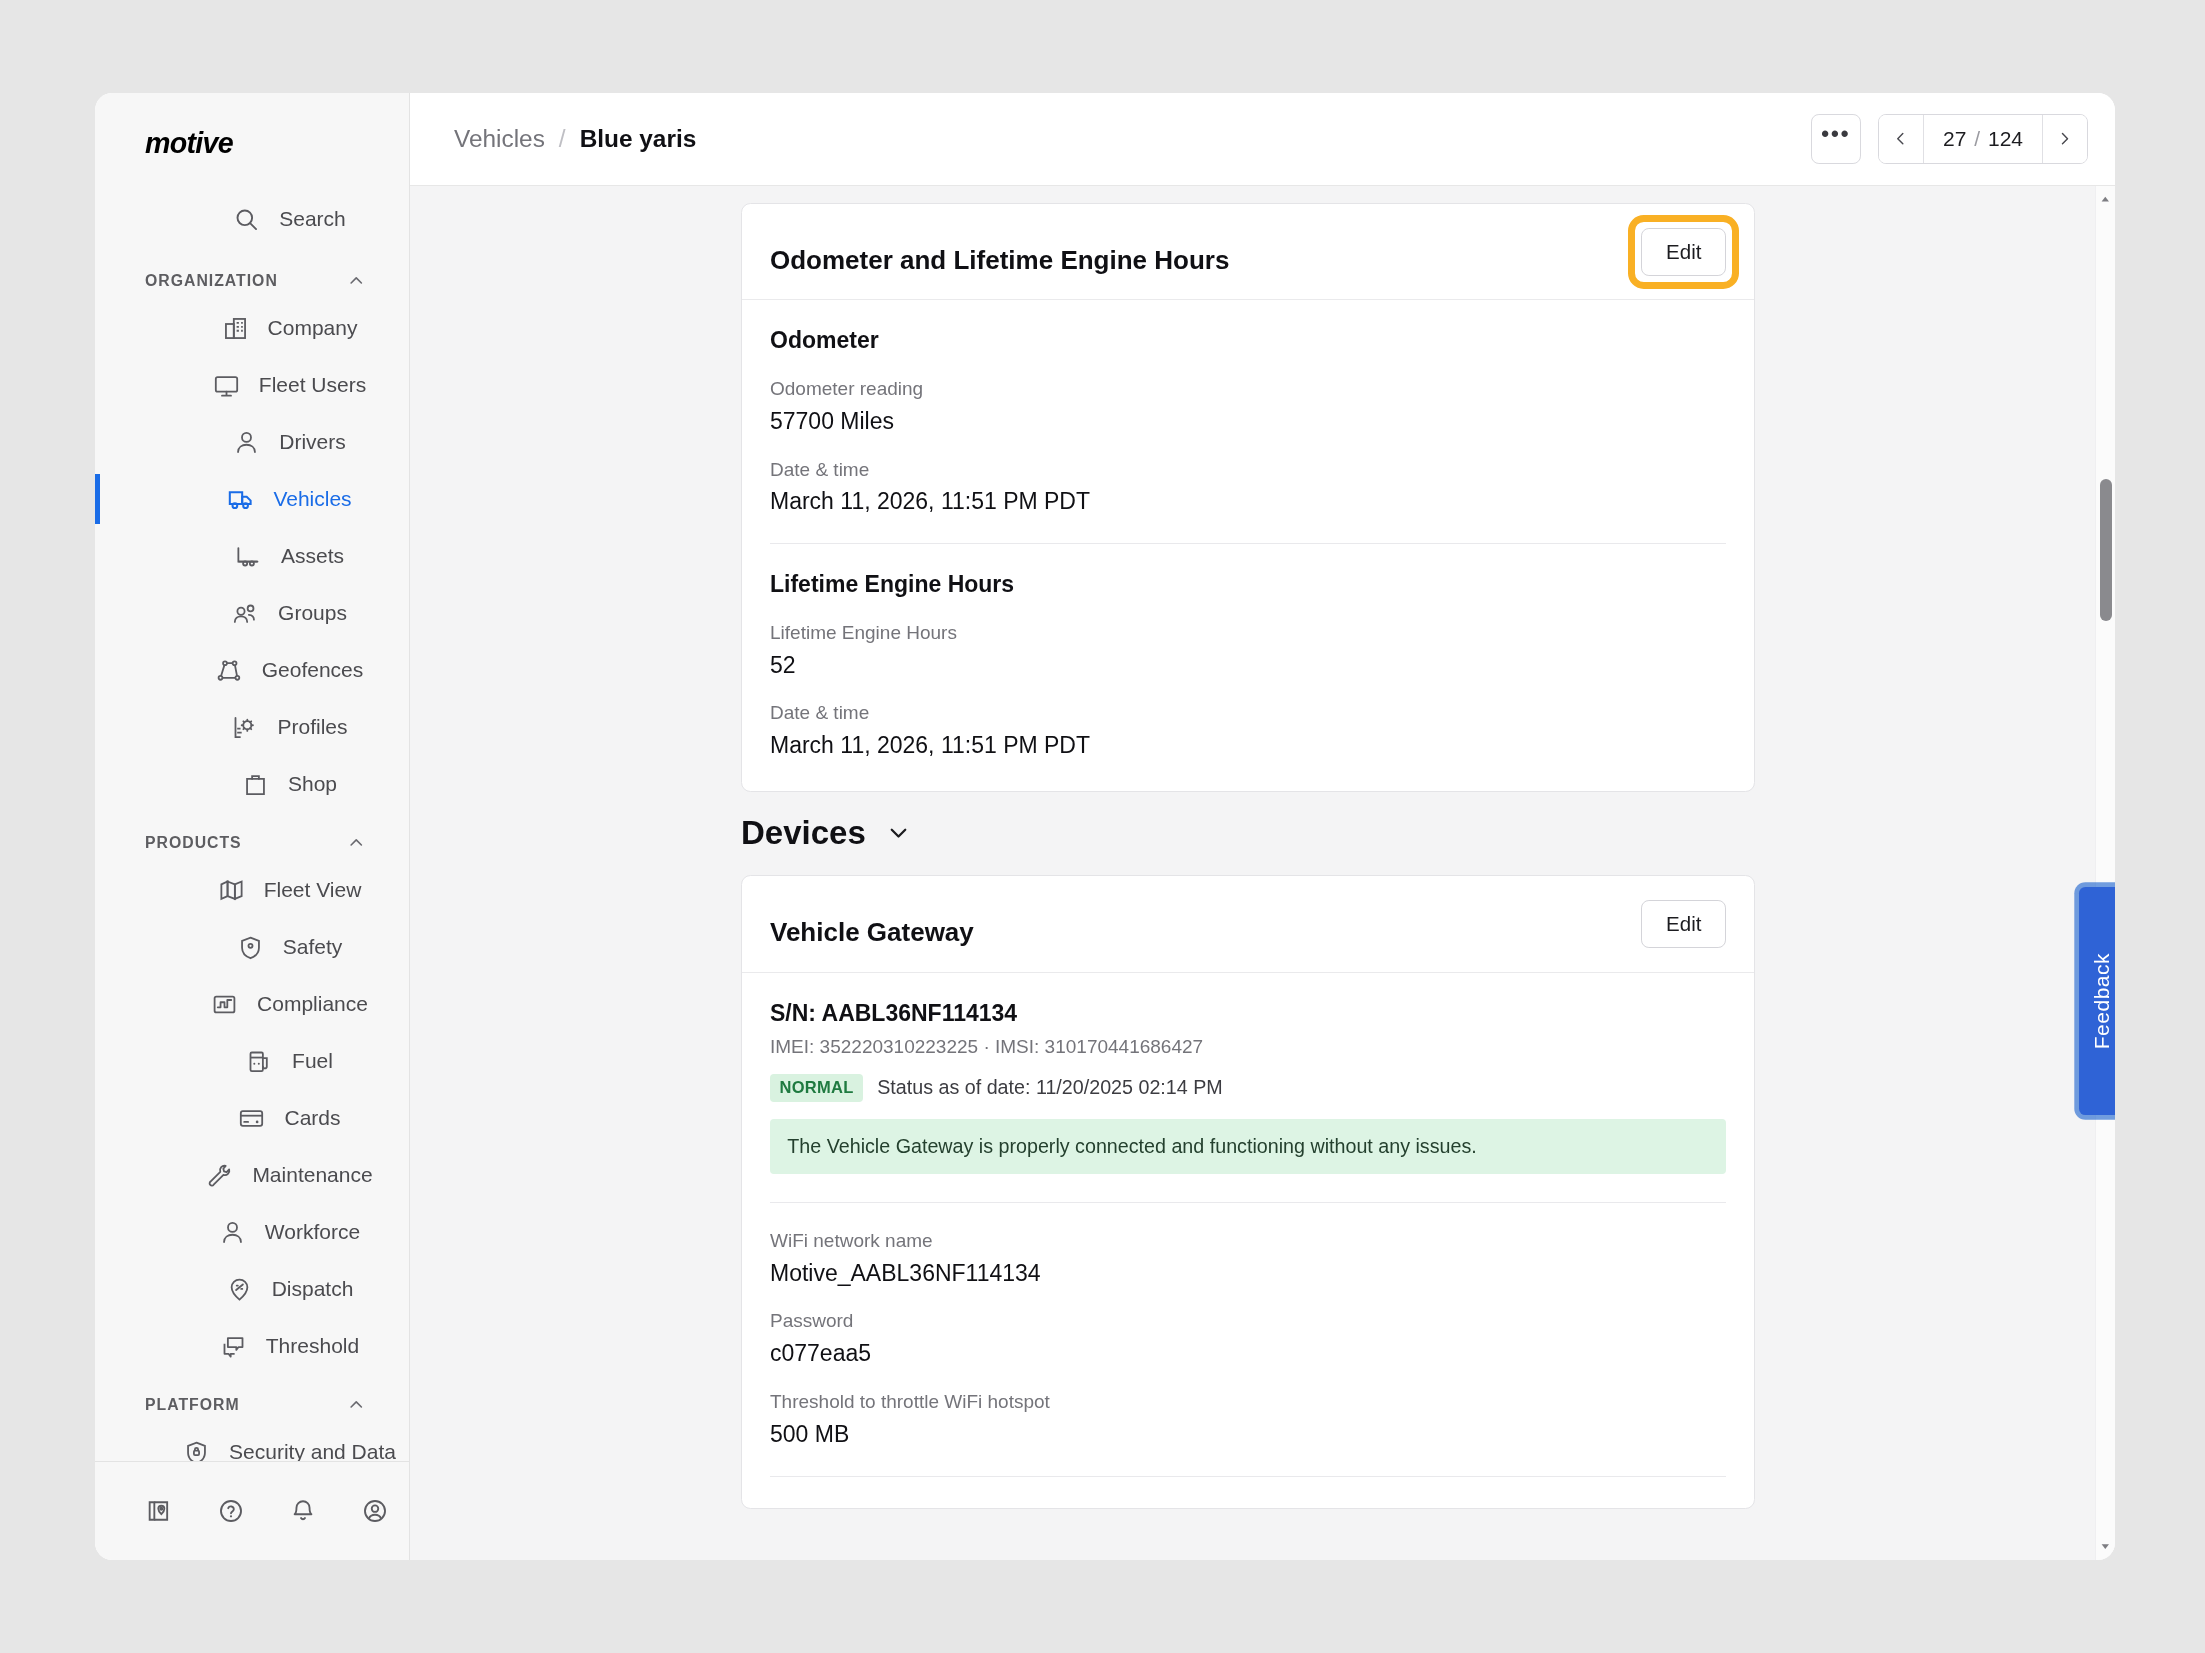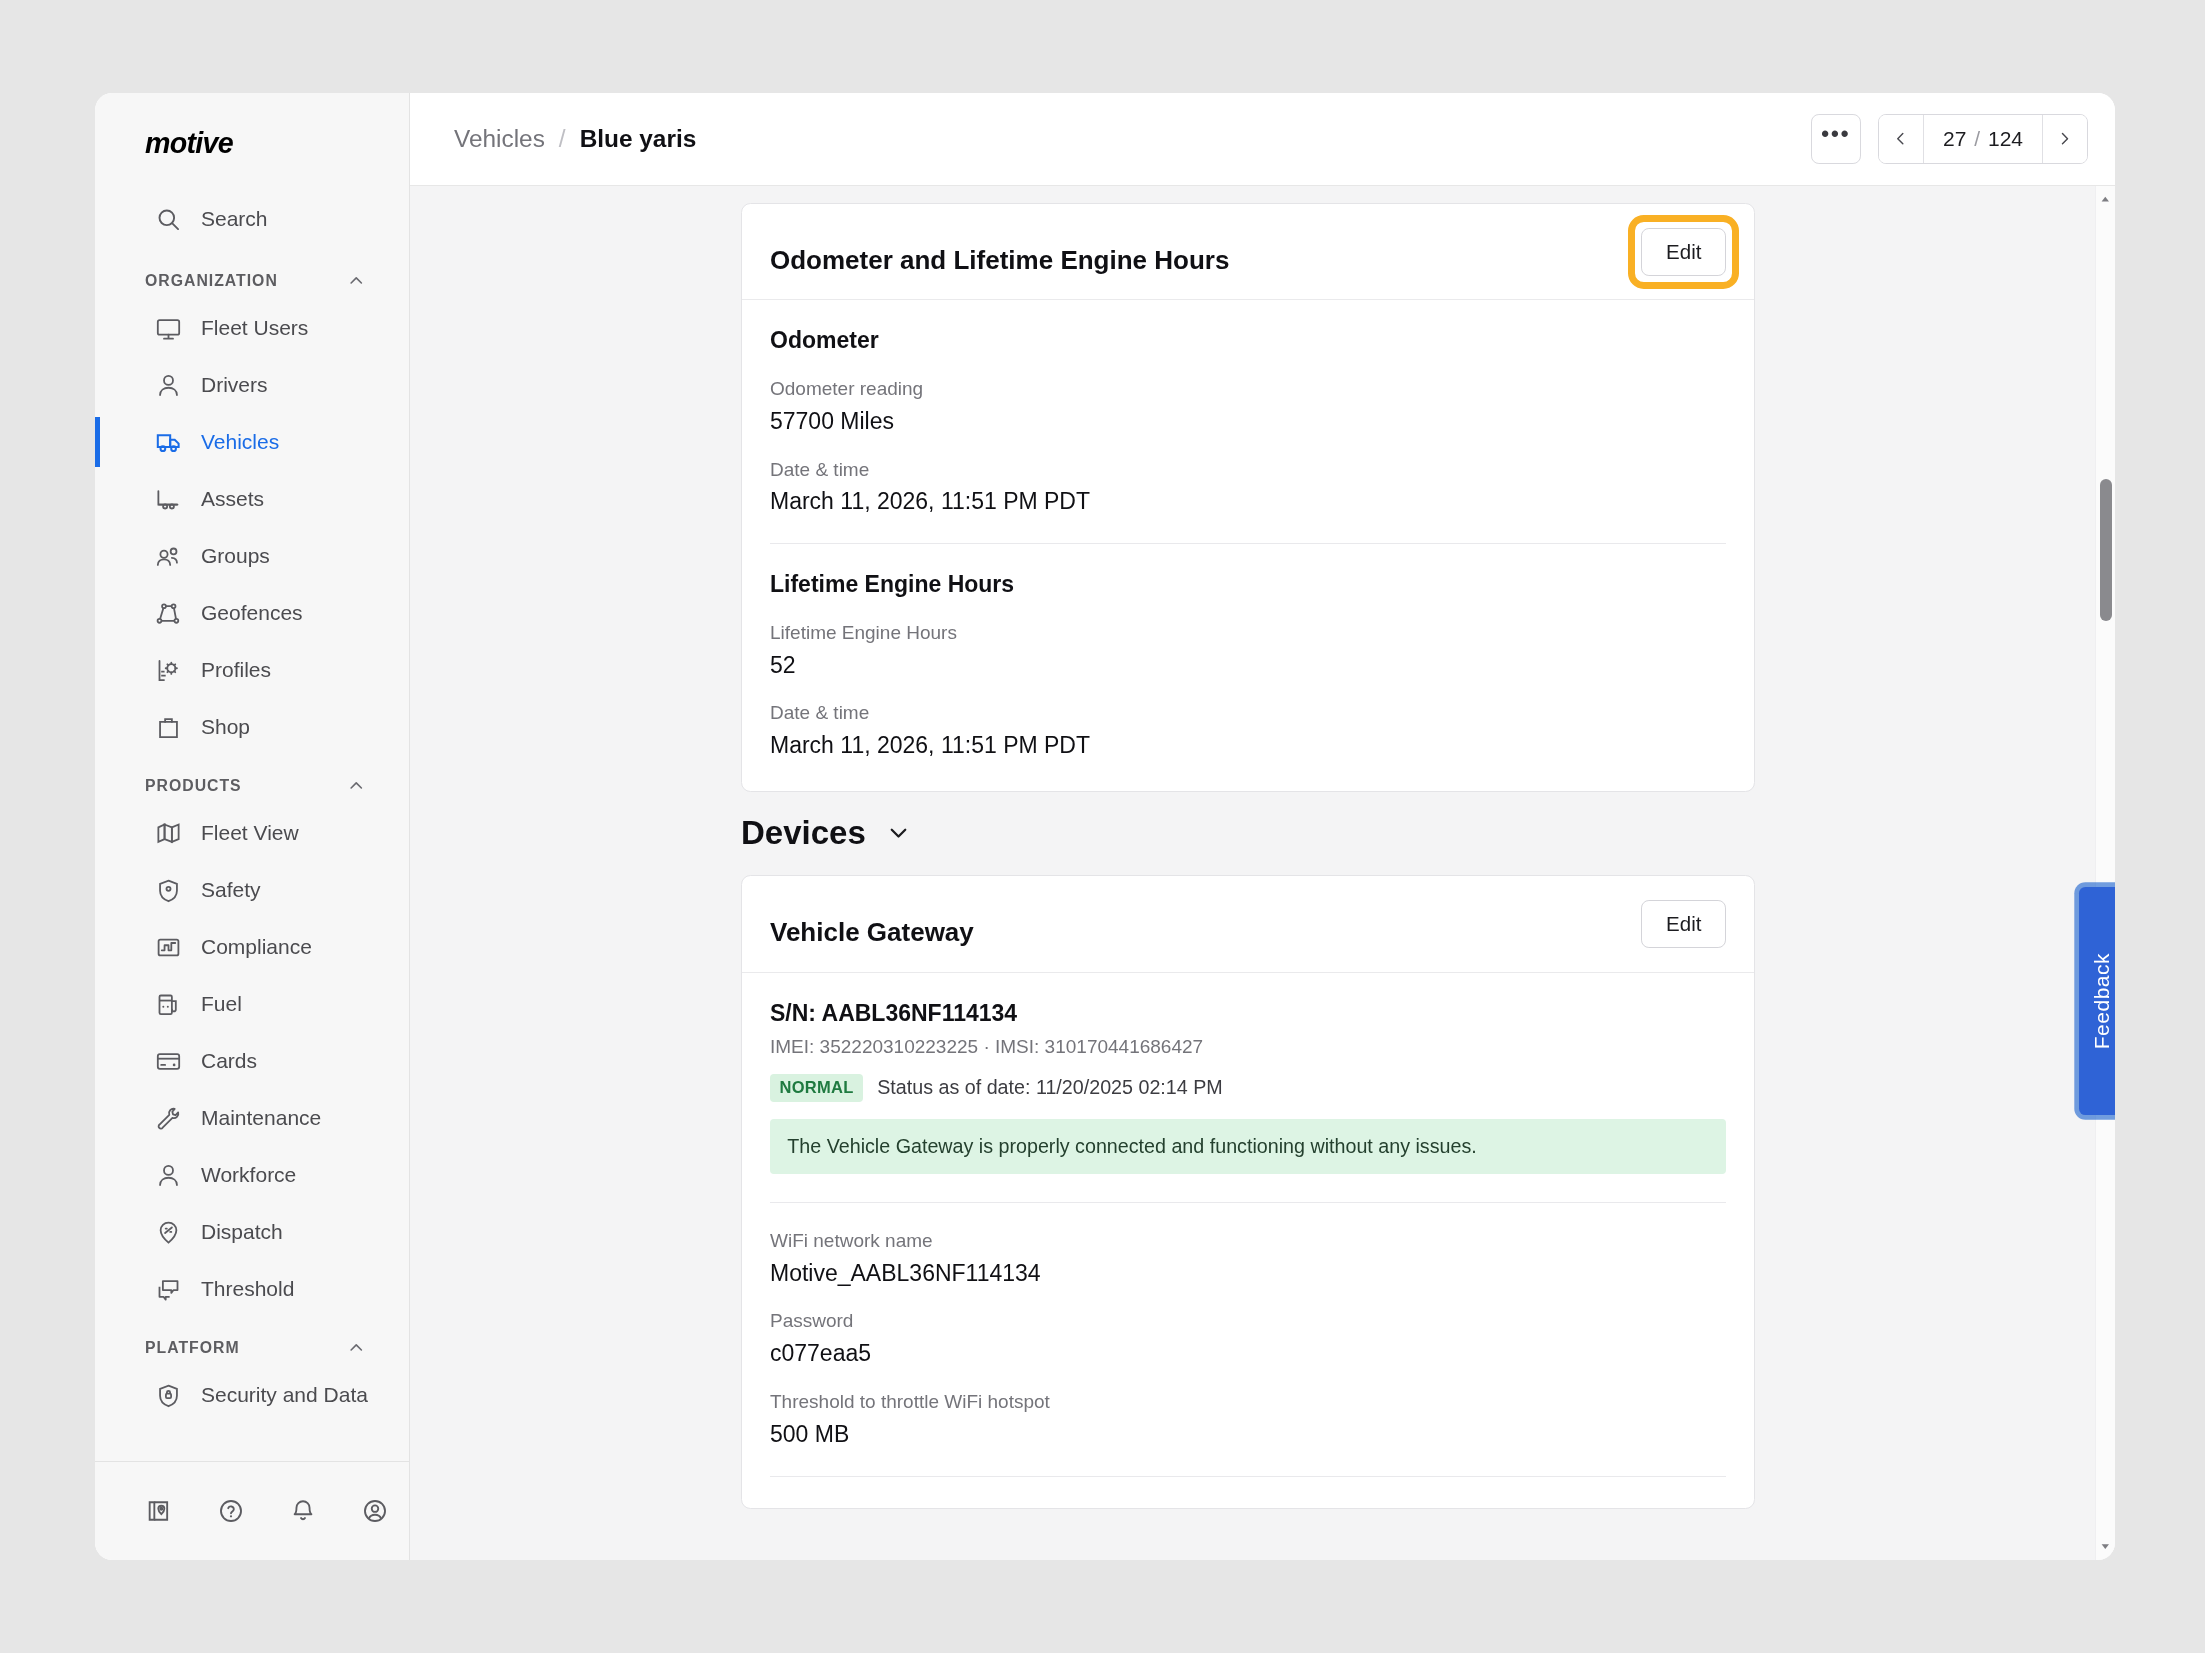--- a/index.html
+++ b/index.html
@@ -28,25 +28,26 @@
     position: relative;
   }
   .logo-area { padding: 36px 0 27px 50px; }
   .logo { height: 31.5px; display: block; }
   .nav-scroll { flex: 1; overflow: hidden; padding-bottom: 7.9px; }
 
   .nav-item {
     display: flex; align-items: center;
     gap: 19px;
     height: 57px;
-    padding-left: 60px;
+    padding-left: 75px;
     color: #4b4b4f;
     font-size: 21px;
     position: relative;
     cursor: pointer;
+    justify-content: center;
   }
   .nav-item .ico { width: 27px; height: 27px; flex: none; display: block; }
   .nav-item.active { color: #1a6ce7; font-weight: 400; }
   .nav-item.active::before {
     content: ""; position: absolute; left: 0; top: 3.2px; bottom: 3.2px;
     width: 4.7px; background: #1a6ce7;
   }
   .search-item { height: 63px; }
 
   .section-head {
@@ -213,20 +214,28 @@
         <span>Search</span>
       </div>
 
       <div class="section-head">
         <span class="lbl">ORGANIZATION</span>
         <svg class="chev" viewBox="0 0 24 24" fill="none" stroke="#6a6a70" stroke-width="1.9">
             <path d="M6 14l6-6 6 6" stroke-linecap="round" stroke-linejoin="round"></path>
           </svg>
       </div>
 
+      <div class="nav-item">
+        <svg class="ico" viewBox="0 0 24 24" fill="none" stroke="#5c5c61" stroke-width="1.6">
+          <rect x="3.5" y="8" width="7" height="12.5"></rect>
+            <rect x="10.5" y="3.5" width="10" height="17"></rect>
+          <path d="M13 7h2M17 7h1.5M13 10.5h2M17 10.5h1.5M13 14h2M17 14h1.5"></path>
+        </svg>
+        <span>Company</span>
+      </div>
 
       <div class="nav-item">
         <svg class="ico" viewBox="0 0 24 24" fill="none" stroke="#5c5c61" stroke-width="1.6">
           <rect x="2.5" y="4.5" width="19" height="13" rx="1.6"></rect>
             <path d="M8 21h8M12 17.5V21" stroke-linecap="round"></path>
         </svg>
         <span>Fleet Users</span>
       </div>
 
       <div class="nav-item">

